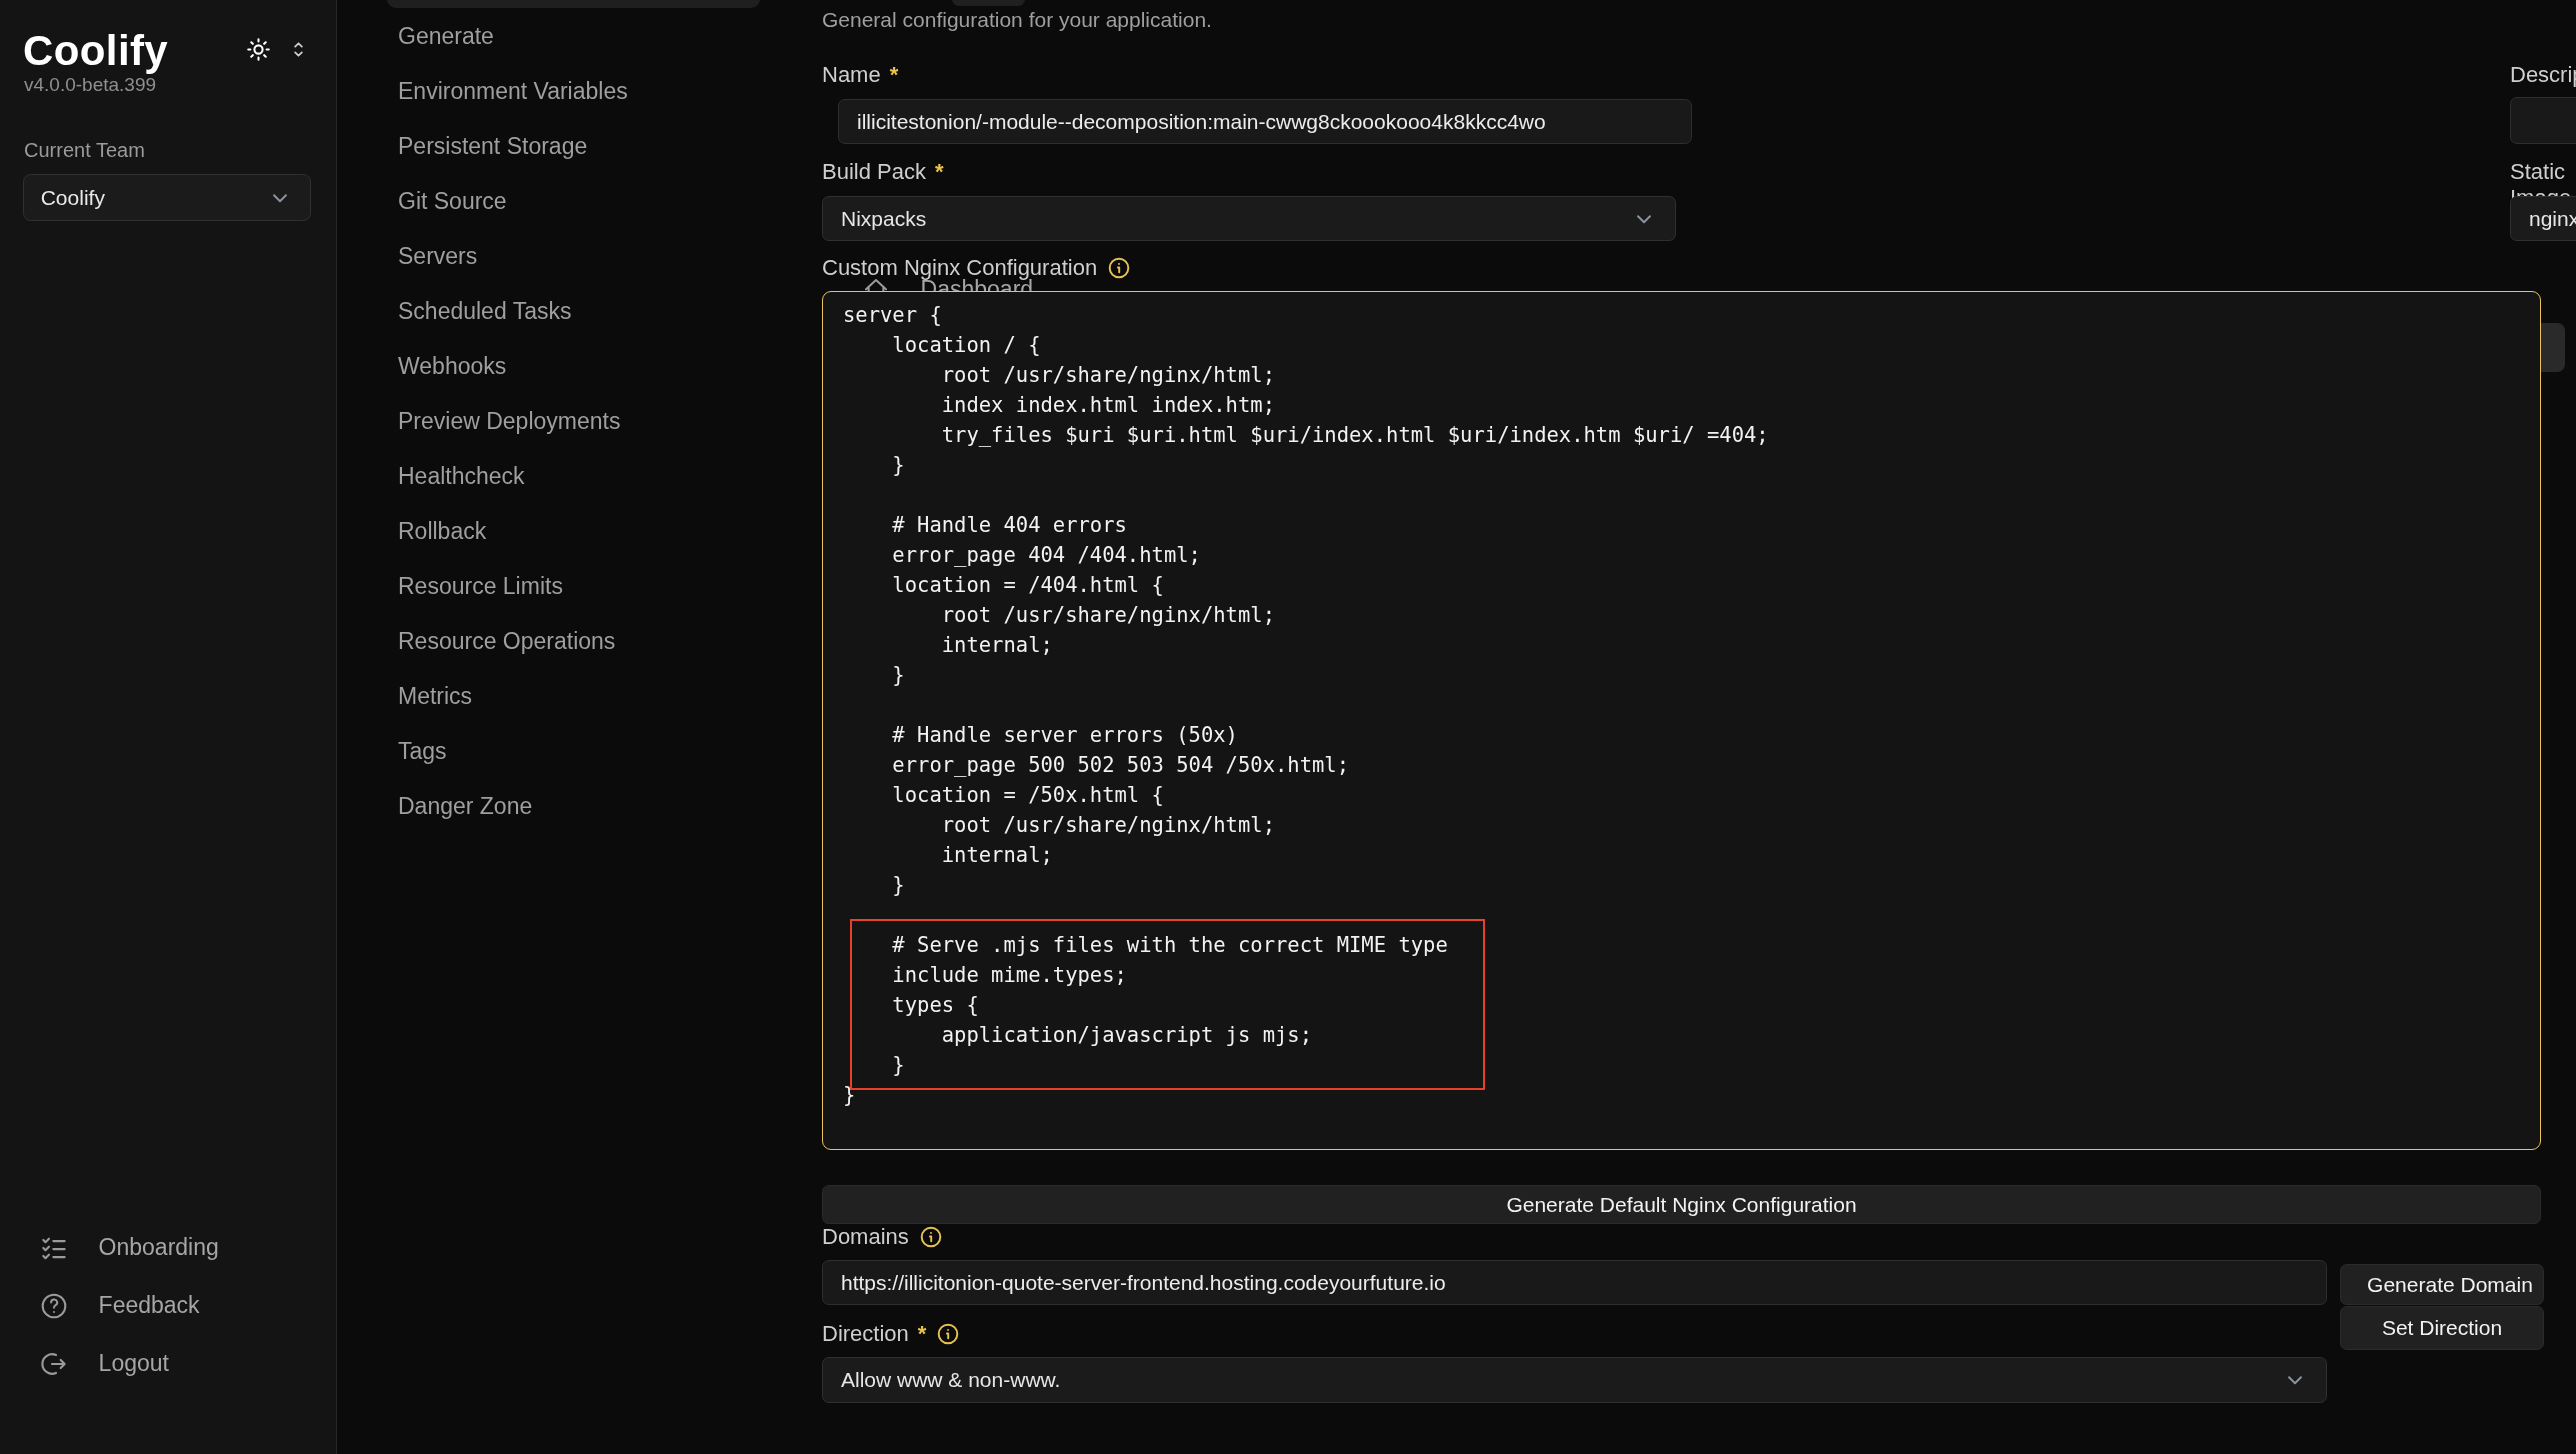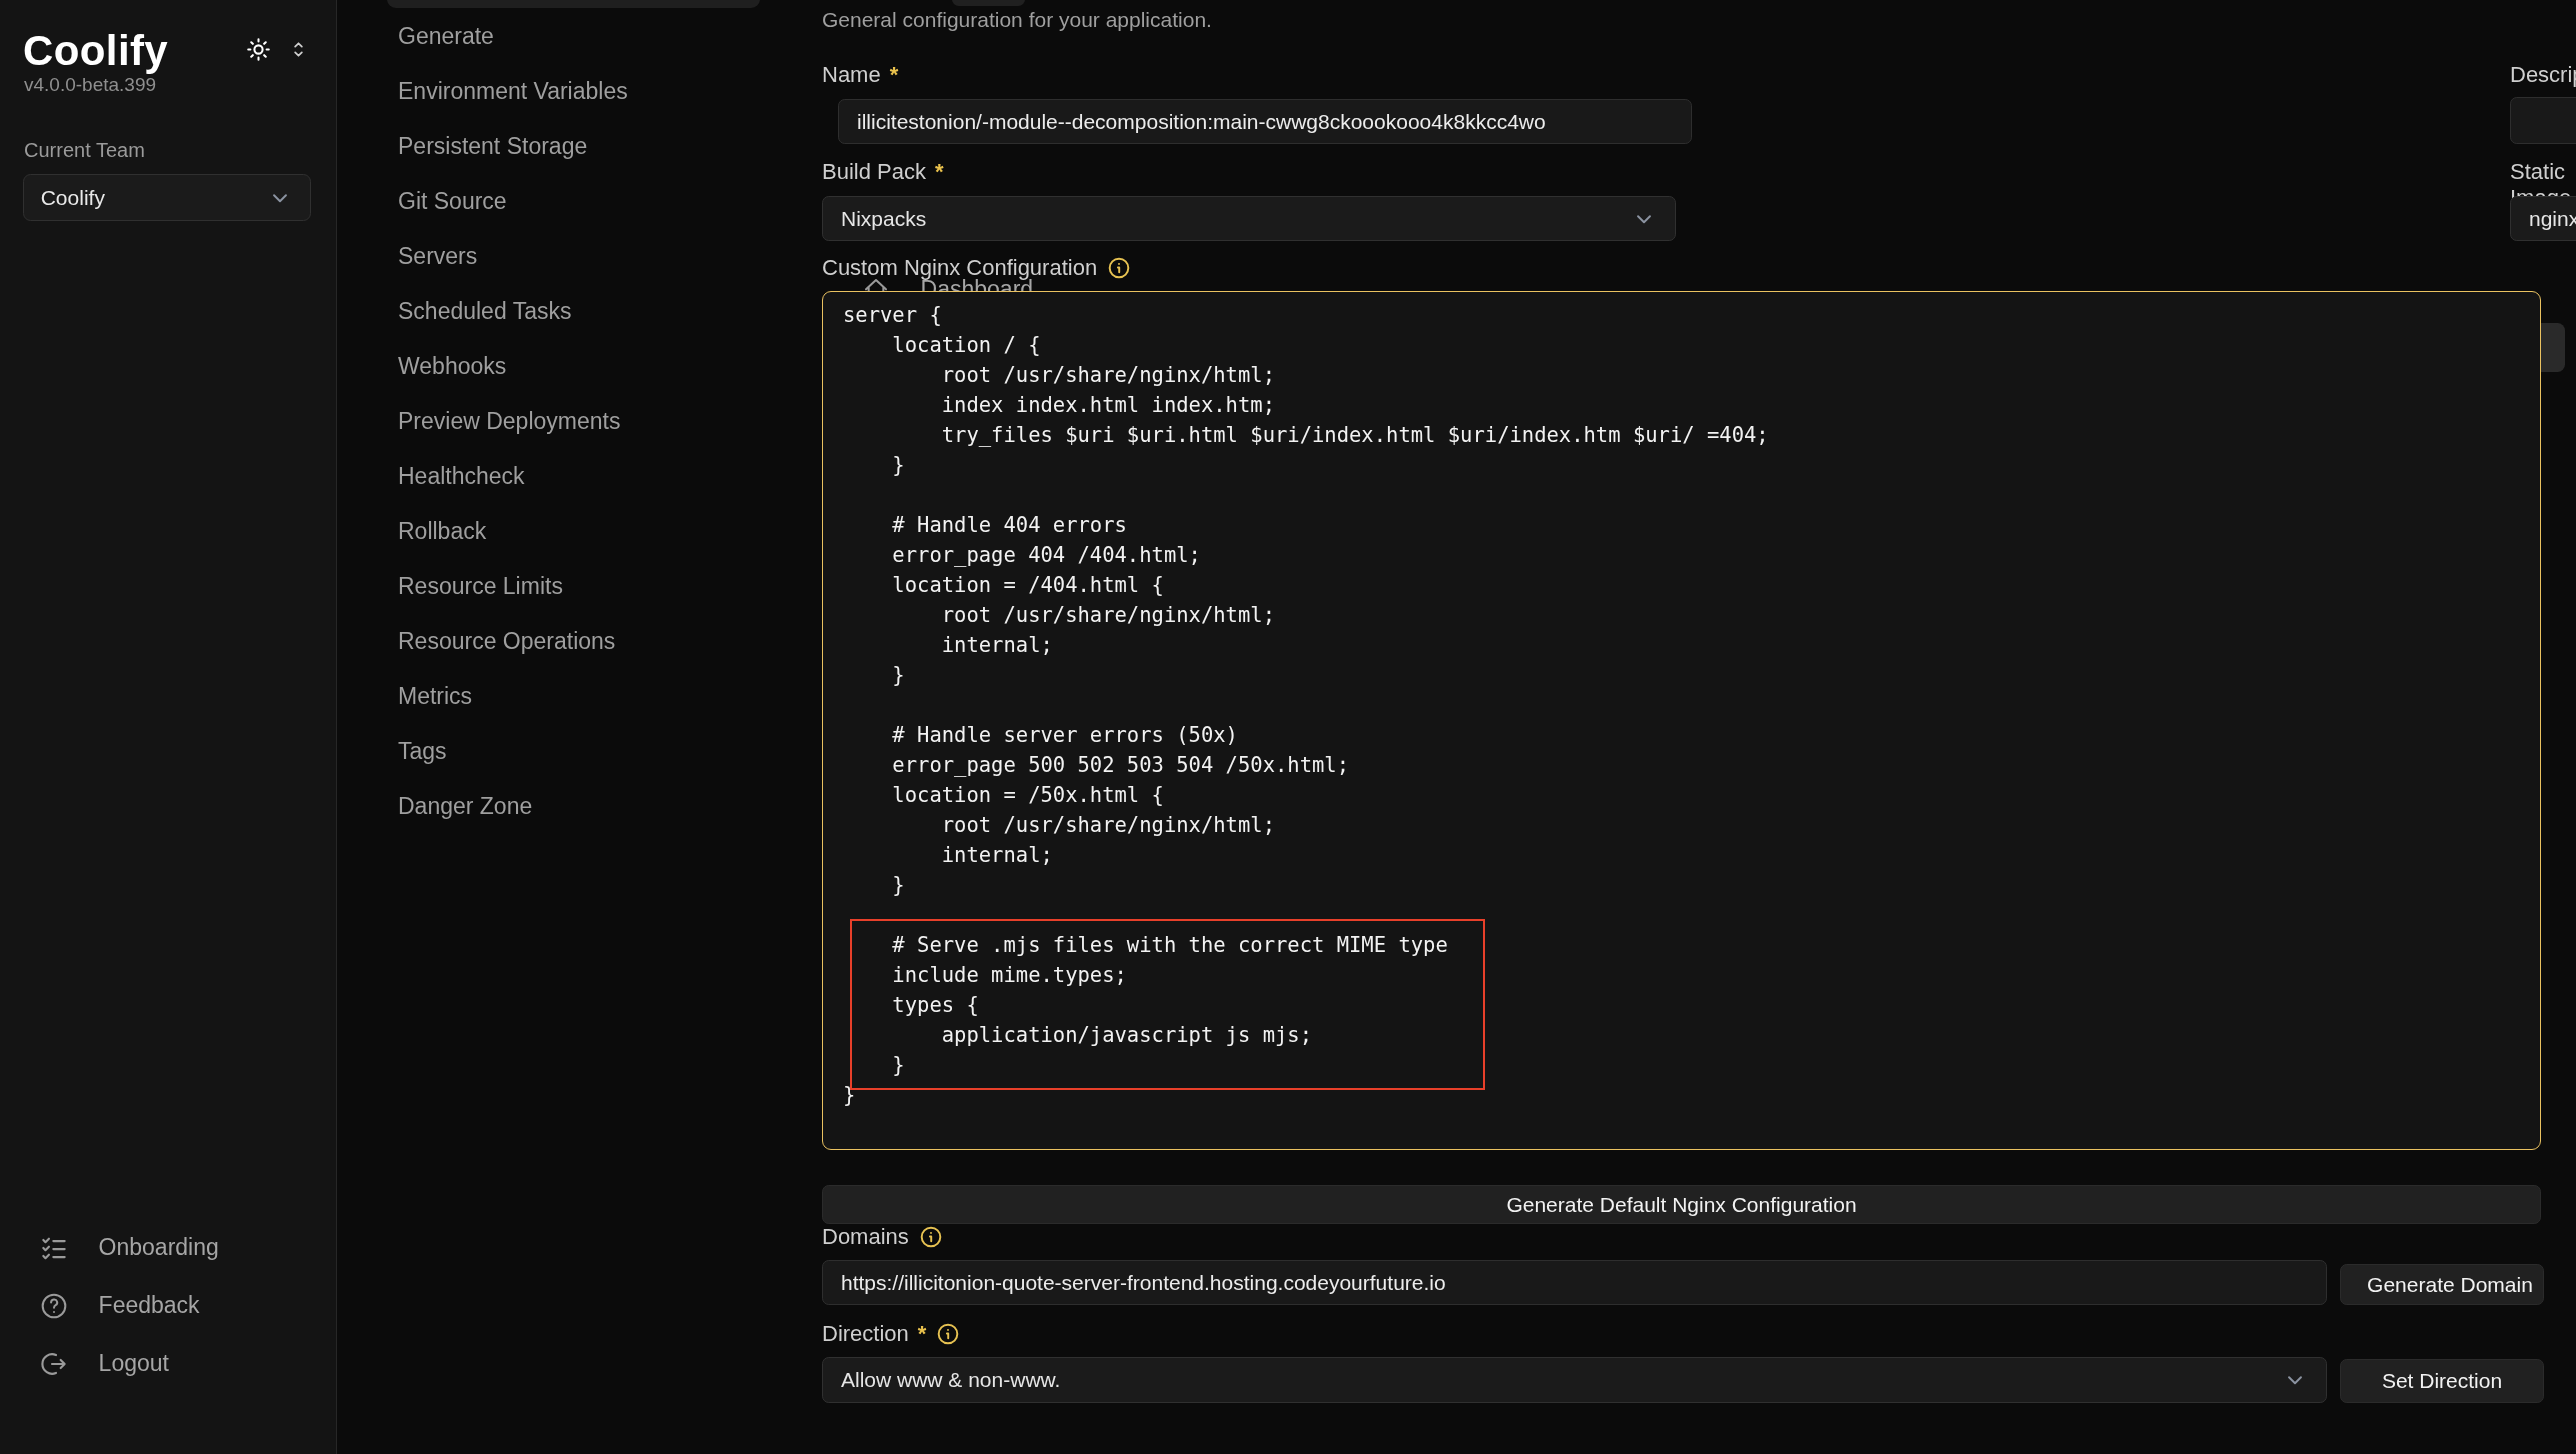--- a/index.html
+++ b/index.html
@@ -383,16 +383,16 @@
         </span>
     </div>
     <div class="sel" style="left:0;top:1357px;width:1505px;height:46px;">
       <span class="val">Allow www &amp; non-www.</span>
       <span class="chev">
           <svg width="26" height="26" viewBox="0 0 24 24" fill="none" stroke="currentColor" stroke-width="1.8" stroke-linecap="round" stroke-linejoin="round">
             <path d="M6.5 9.5l5.5 5.5 5.5-5.5"></path>
           </svg>
         </span>
     </div>
-    <div class="btn" style="left:1518px;top:1359px;width:204px;height:44px;">Set Direction</div>
+    <div class="btn" style="left:1518px;top:1306px;width:204px;height:44px;">Set Direction</div>
   </main>
 </div>
 
 
 </body></html>

